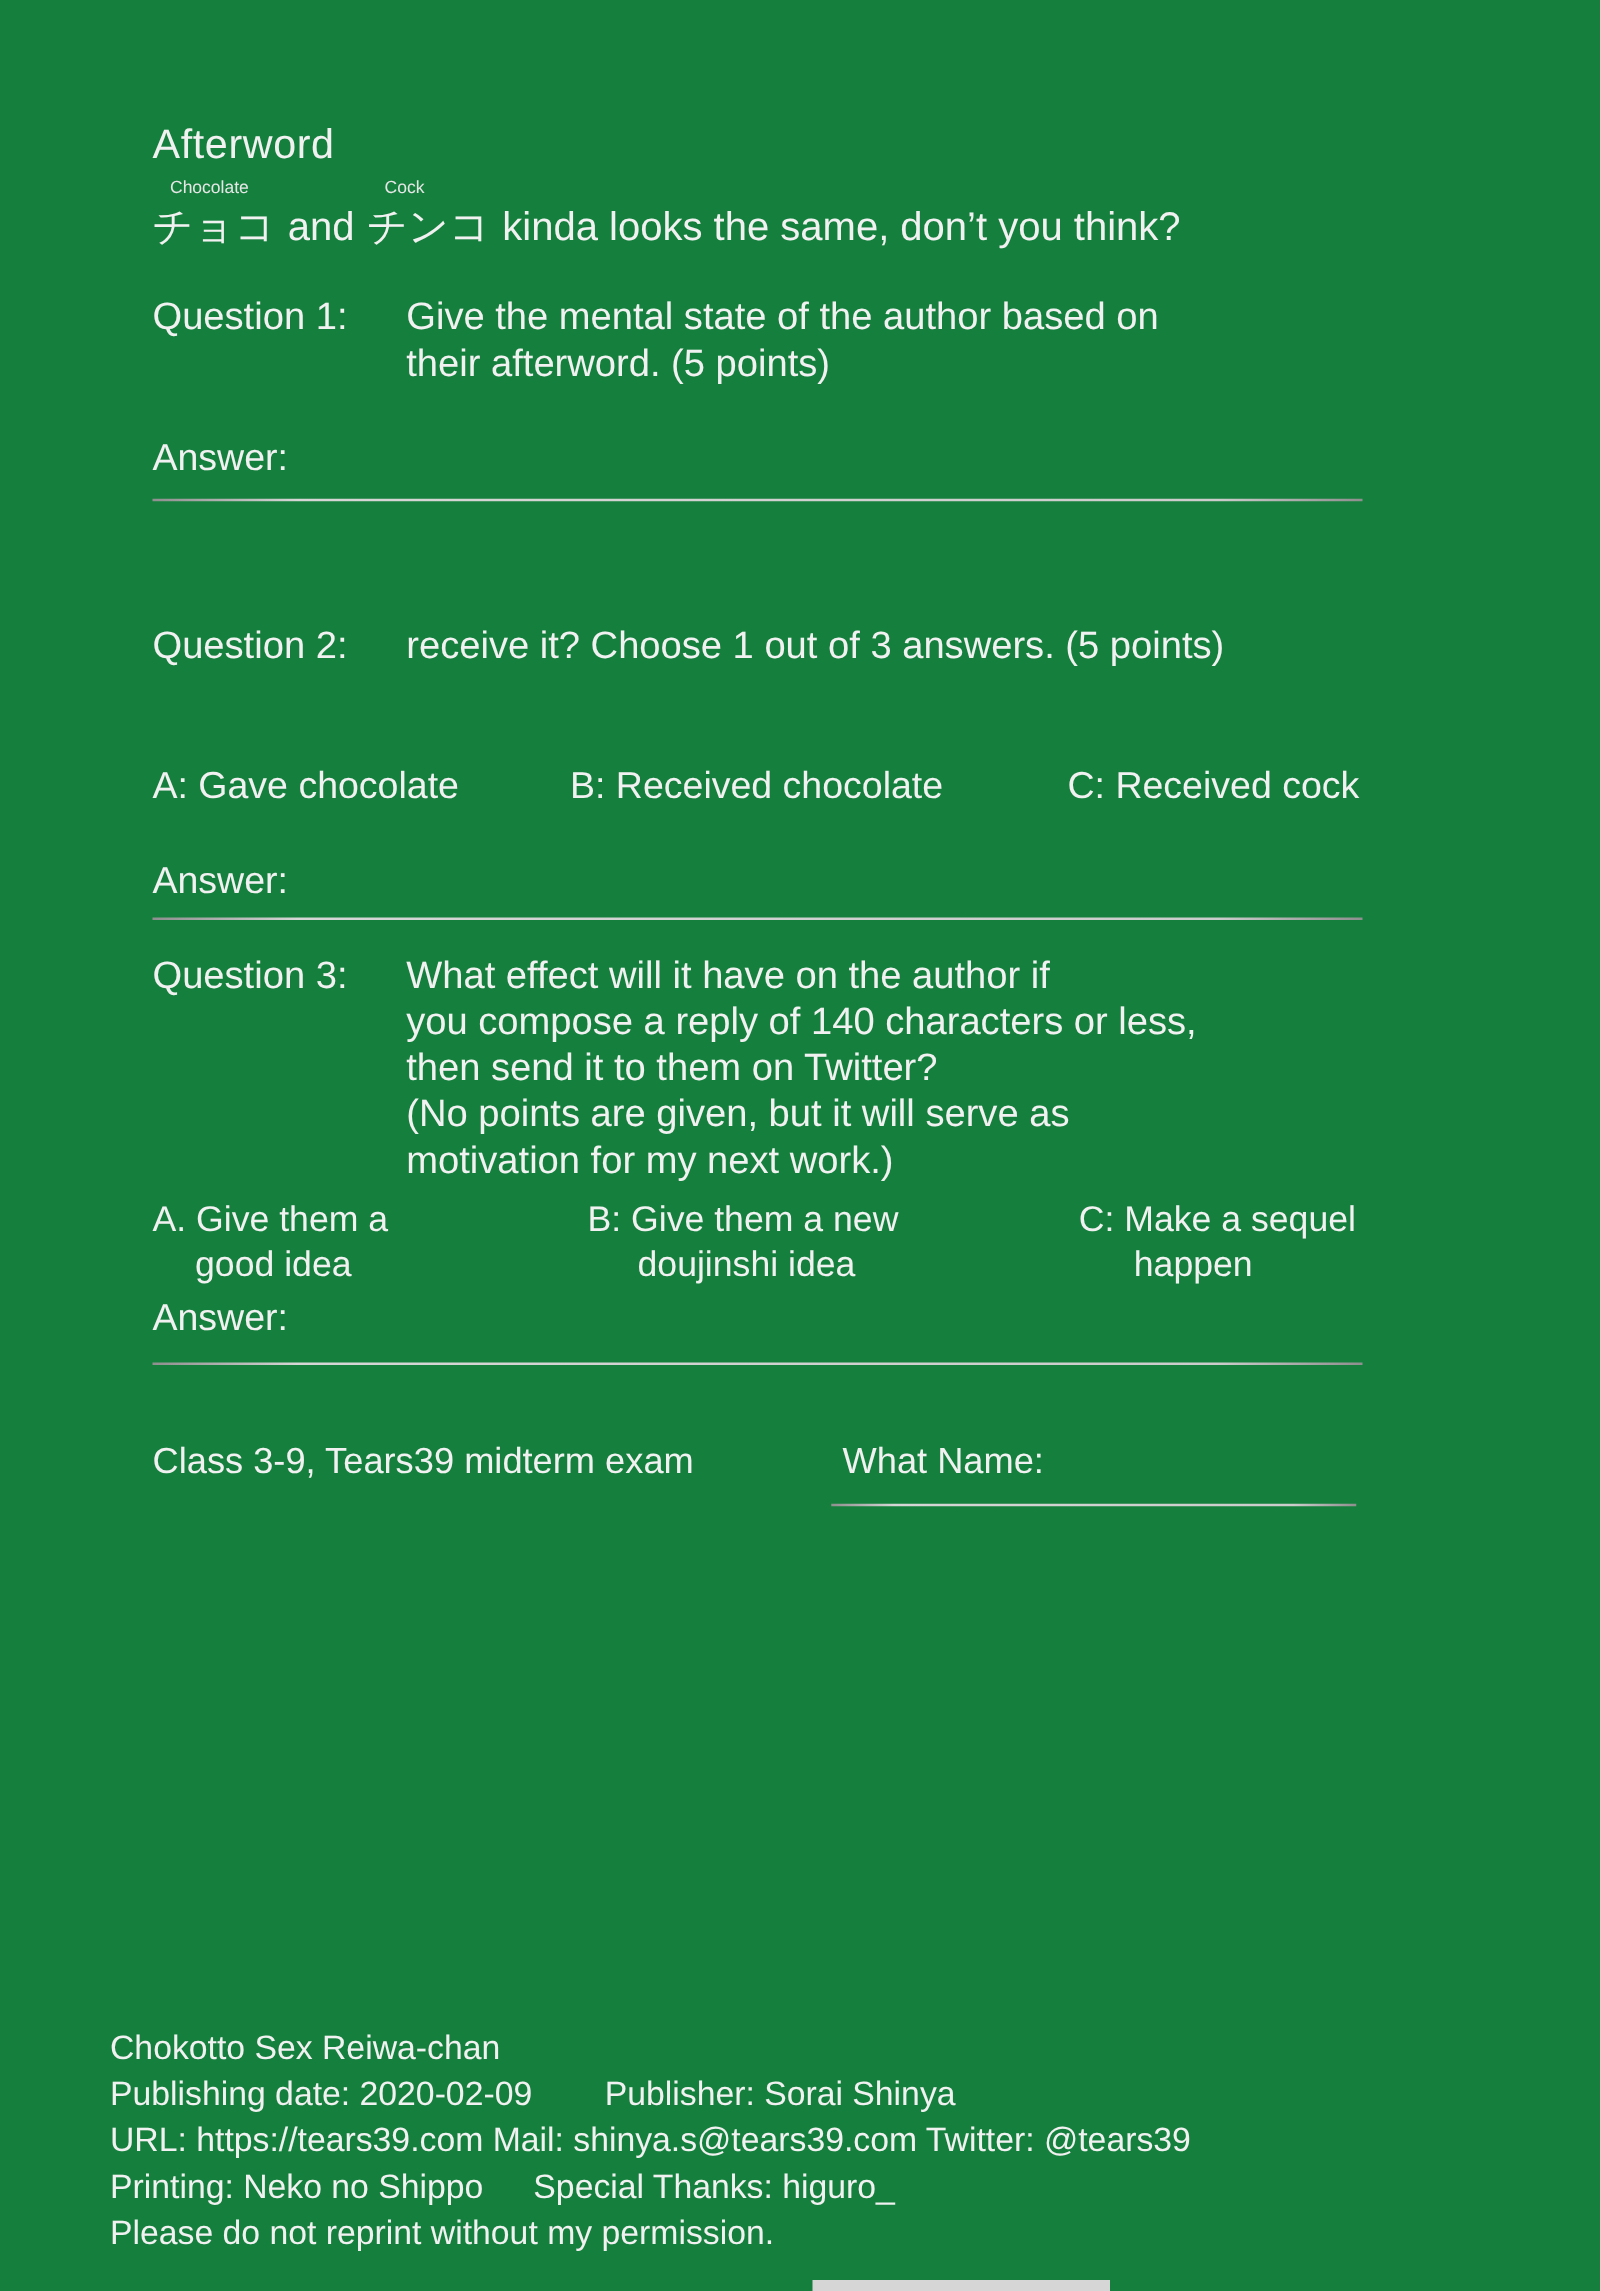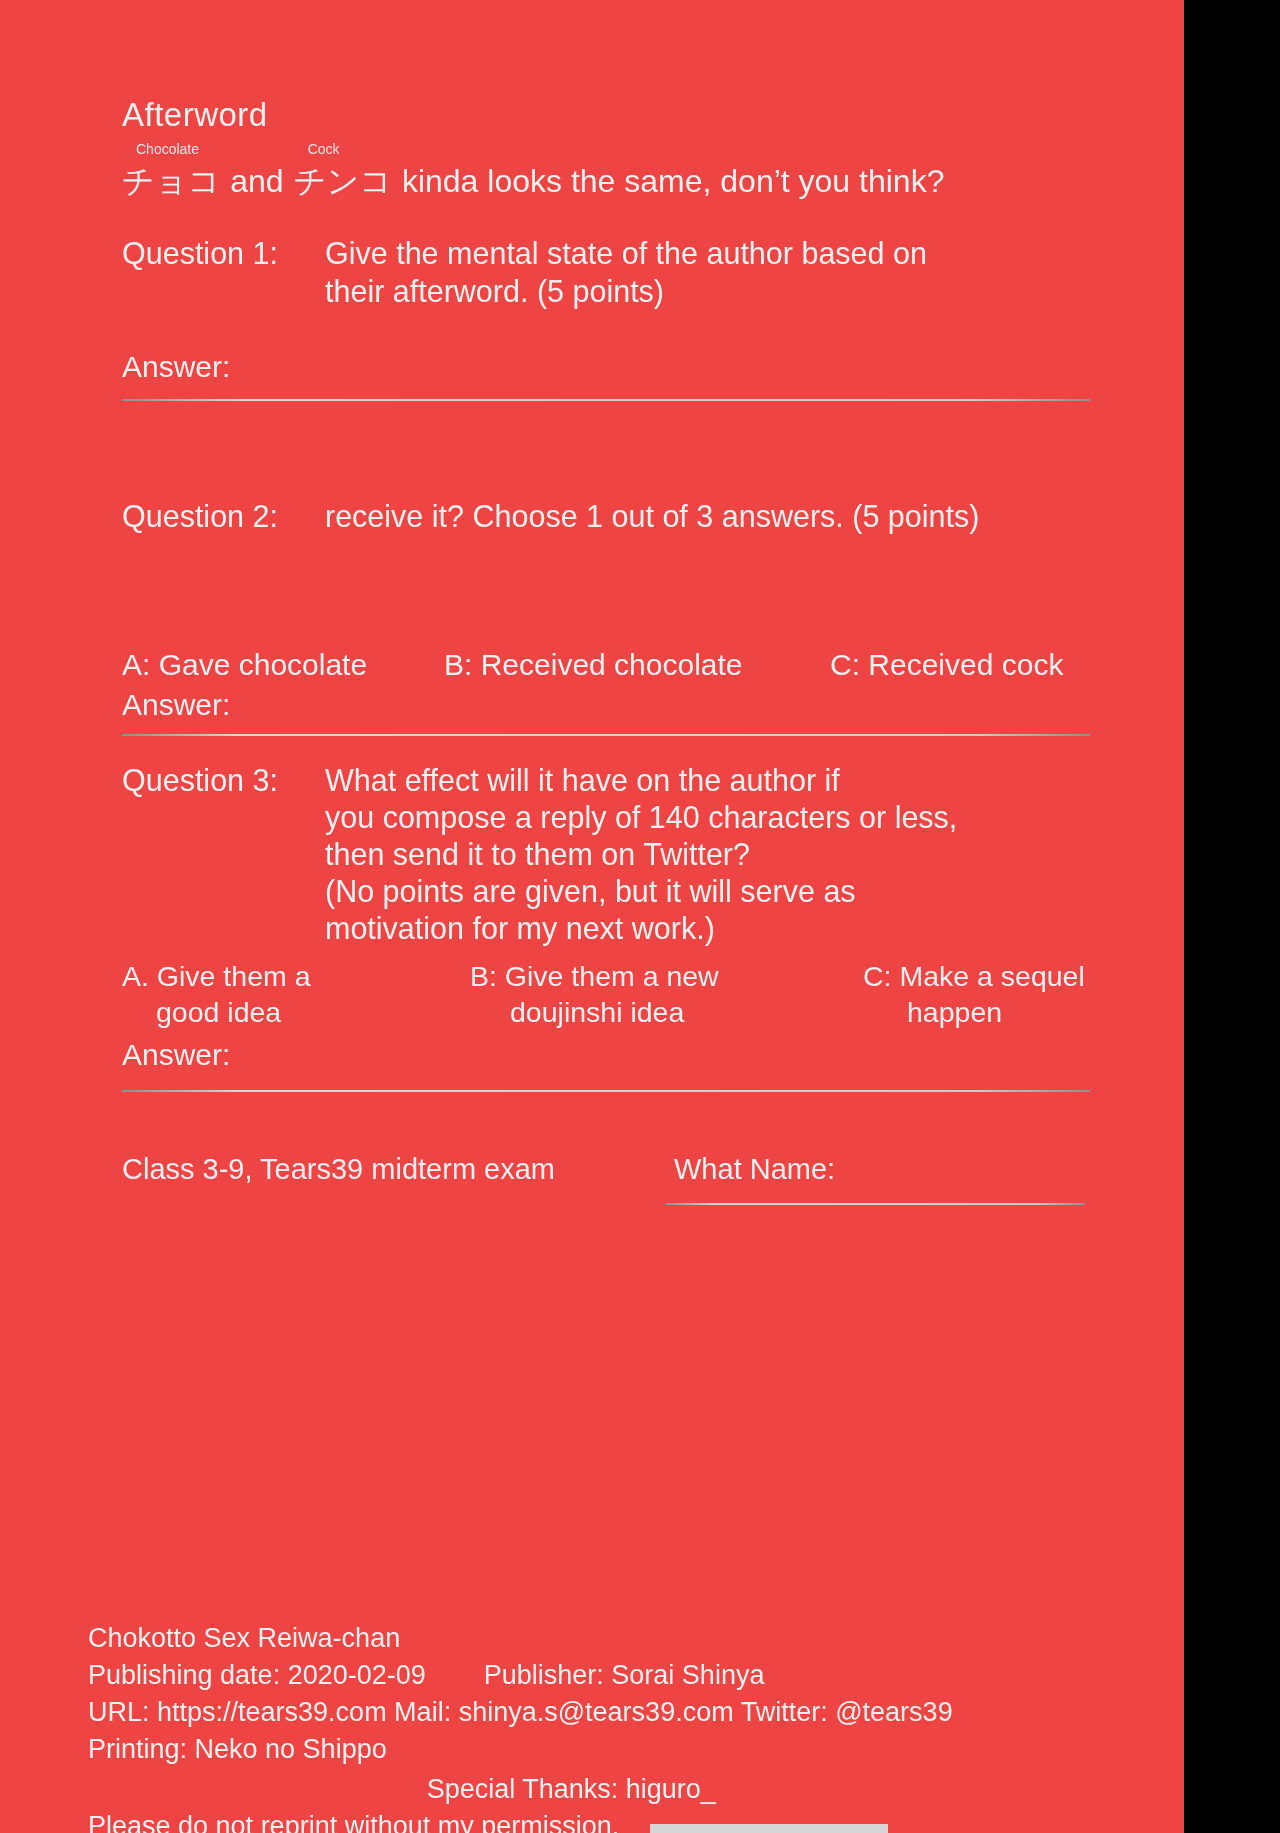--- a/index.html
+++ b/index.html
@@ -1,44 +1,44 @@
 <!DOCTYPE html>
 <html><head>
 <meta charset="utf-8">
 <style>
   html,body{margin:0;padding:0;background:#000;}
   .page{
-    position:relative;width:1184px;height:1833px;background:#ef4444;
+    position:relative;width:1280px;height:1833px;background:#15803d;
     font-family:"Liberation Sans","DejaVu Sans",sans-serif;
     color:#f1f1f1;overflow:hidden;
   }
   .abs{position:absolute;left:122px;}
   .title{top:96px;font-size:33px;letter-spacing:.5px;}
   .intro{top:160px;font-size:32px;white-space:nowrap;}
   .ruby{position:relative;display:inline-block;}
   .rt{position:absolute;top:-19px;left:14px;font-size:14px;color:#e6e6e6;white-space:nowrap;text-align:center;}
   .conj{margin:0 10px;}
   .tail{margin-left:10px;}
   .q{display:flex;font-size:30.5px;line-height:38px;}
   .q-label{width:203px;flex:none;}
   .answer{font-size:30px;}
   .rule{position:absolute;height:2px;background:linear-gradient(90deg,#8f8f8f,#d6d6d6 12%,#cccccc 88%,#8f8f8f);}
-  .opts-inline{top:648px;font-size:30px;display:flex;white-space:nowrap;}
+  .opts-inline{top:612px;font-size:30px;display:flex;white-space:nowrap;gap:12px;}
   .optA{width:322px;flex:none;}
   .optB{width:386px;flex:none;}
   .opt-col{position:absolute;font-size:28.5px;line-height:36px;white-space:nowrap;}
   .opt-col .l2a{padding-left:34px;}
   .opt-col .l2b{padding-left:40px;}
   .opt-col .l2c{padding-left:44px;}
   .class-line{top:1153px;font-size:29px;}
   .fullname{position:absolute;left:674px;top:1153px;font-size:29px;}
   .colophon{position:absolute;left:88px;top:1620px;font-size:27px;line-height:37px;}
   .colo-row{display:flex;}
   .gap58{margin-left:58px;}
-  .gap40{margin-left:40px;margin-top:40px;}
+  .gap40{margin-left:40px;}
   .bottom-strip{position:absolute;left:650px;top:1824px;width:238px;height:9px;background:#d6d6d6;}
 </style>
 </head>
 <body>
 
 <div class="page">
 
   <div class="abs title">Afterword</div>
 
   <div class="abs intro">

